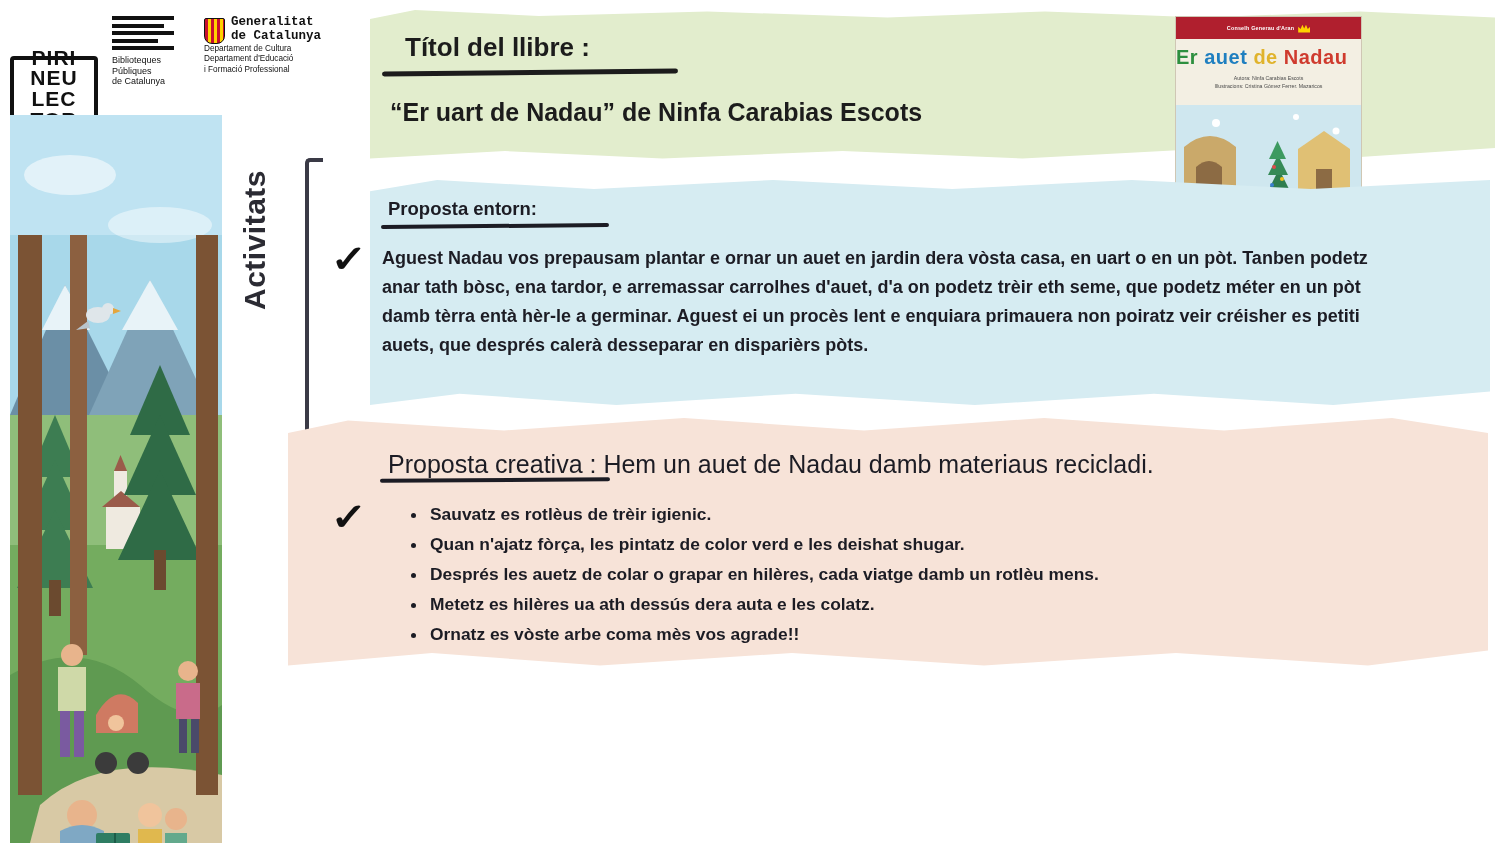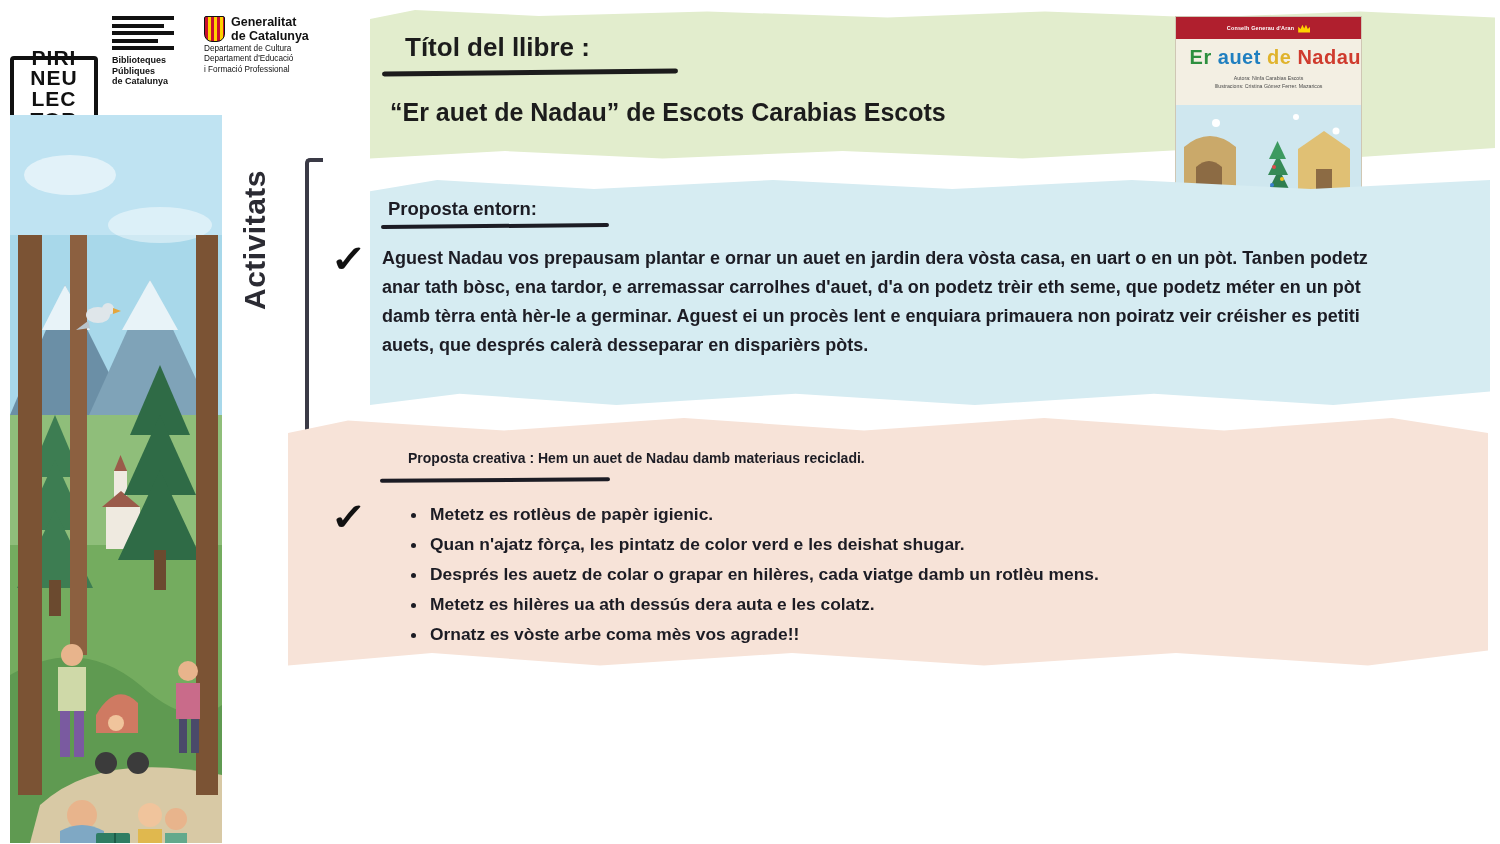--- a/index.html
+++ b/index.html
@@ -60,32 +60,33 @@
     height: 4px;
     background: #111;
   }
   .bib-bars i:nth-child(1) { width: 62px; }
   .bib-bars i:nth-child(2) { width: 52px; }
   .bib-bars i:nth-child(3) { width: 62px; }
   .bib-bars i:nth-child(4) { width: 46px; }
   .bib-bars i:nth-child(5) { width: 62px; }
   .bib-caption {
     font-size: 9px;
-    font-weight: 700;
+    font-weight: 400;
     line-height: 1.18;
     color: #111;
     margin-top: 5px;
   }
   .gencat {
     padding-top: 2px;
   }
   .gencat-top {
     display: flex;
-    align-items: flex-start;
+    align-items: flex-end;
     gap: 6px;
+    font-family: Liberation Mono, monospace;
   }
   .gencat-shield {
     width: 19px;
     height: 24px;
     background:
       repeating-linear-gradient(90deg, #c8102e 0 3px, #ffd200 3px 6px);
     border: 1px solid #111;
     border-radius: 2px 2px 8px 8px;
   }
   .gencat-name {
@@ -177,21 +178,21 @@
     font-weight: 700;
     letter-spacing: .2px;
   }
   .cover-crown {
     width: 12px;
     height: 9px;
     background: #ffd200;
     clip-path: polygon(0 100%,0 35%,20% 60%,35% 15%,50% 55%,65% 15%,80% 60%,100% 35%,100% 100%);
   }
   .cover-title {
-    text-align: right;
+    text-align: left;
     font-size: 20px;
     font-weight: 800;
     margin-top: 7px;
     letter-spacing: .5px;
   }
   .cover-title b:nth-child(1){color:#2d8f3f}
   .cover-title b:nth-child(2){color:#1f7fc0}
   .cover-title b:nth-child(3){color:#e0b32c}
   .cover-title b:nth-child(4){color:#cf3b2e}
   .cover-title b:nth-child(5){color:#2d8f3f}
@@ -294,24 +295,24 @@
     top: 418px;
     width: 1200px;
     height: 250px;
     background: #f7e3d8;
     clip-path: polygon(0% 6%, 5% 1%, 18% 5%, 33% 0%, 48% 5%, 63% 0%, 78% 5%,
                        92% 0%, 100% 6%, 100% 93%, 90% 99%, 74% 94%, 58% 99%,
                        42% 94%, 26% 99%, 12% 94%, 0% 99%);
   }
   #proposta-creativa-title {
     position: absolute;
-    left: 408px;
+    left: 388px;
     top: 450px;
-    font-size: 14px;
-    font-weight: 700;
+    font-size: 25px;
+    font-weight: 400;
     color: #1c1c24;
   }
   #creativa-underline {
     position: absolute;
     left: 380px;
     top: 478px;
     width: 230px;
     height: 4px;
     background: #1c1c24;
     border-radius: 3px;
@@ -443,21 +444,21 @@
     <circle cx="140" cy="700" r="12" fill="#f0c49c"></circle>
     <path d="M128 714 h24 v34 h-24z" fill="#e0b84e"></path>
     <circle cx="166" cy="704" r="11" fill="#e8b48c"></circle>
     <path d="M155 718 h22 v30 h-22z" fill="#63a98c"></path>
   </svg>
 </div>
 
 <div id="title-band"></div>
 <div id="title-label">Títol del llibre :</div>
 <div id="title-underline"></div>
-<div id="book-title">“Er auet de Nadau” de Escots Carabias Escots</div>
+<div id="book-title">“Er uart de Nadau” de Ninfa Carabias Escots</div>
 
 <div id="book-cover">
   <div class="cover-top">
     <span>Conselh Generau d'Aran</span>
     <div class="cover-crown"></div>
   </div>
   <div class="cover-title">
     <b>Er</b>
     <b>auet</b>
     <b>de</b>
@@ -496,18 +497,18 @@
 <div id="proposta-entorn-title">Proposta entorn:</div>
 <div id="entorn-underline"></div>
 <div id="check-1">✓</div>
 <div id="entorn-text">Aguest Nadau vos prepausam plantar e ornar un auet en jardin dera vòsta casa, en uart o en un pòt. Tanben podetz anar tath bòsc, ena tardor, e arremassar carrolhes d'auet, d'a on podetz trèir eth seme, que podetz méter en un pòt damb tèrra entà hèr-le a germinar. Aguest ei un procès lent e enquiara primauera non poiratz veir créisher es petiti auets, que després calerà desseparar en disparièrs pòts.</div>
 
 <div id="pink-block"></div>
 <div id="proposta-creativa-title">Proposta creativa : Hem un auet de Nadau damb materiaus recicladi.</div>
 <div id="creativa-underline"></div>
 <div id="check-2">✓</div>
 <ul id="creativa-list">
-  <li>Metetz es rotlèus de papèr igienic.</li>
+  <li>Sauvatz es rotlèus de trèir igienic.</li>
   <li>Quan n'ajatz fòrça, les pintatz de color verd e les deishat shugar.</li>
   <li>Després les auetz de colar o grapar en hilères, cada viatge damb un rotlèu mens.</li>
   <li>Metetz es hilères ua ath dessús dera auta e les colatz.</li>
   <li>Ornatz es vòste arbe coma mès vos agrade!!</li>
 </ul>
 
 </body></html>

